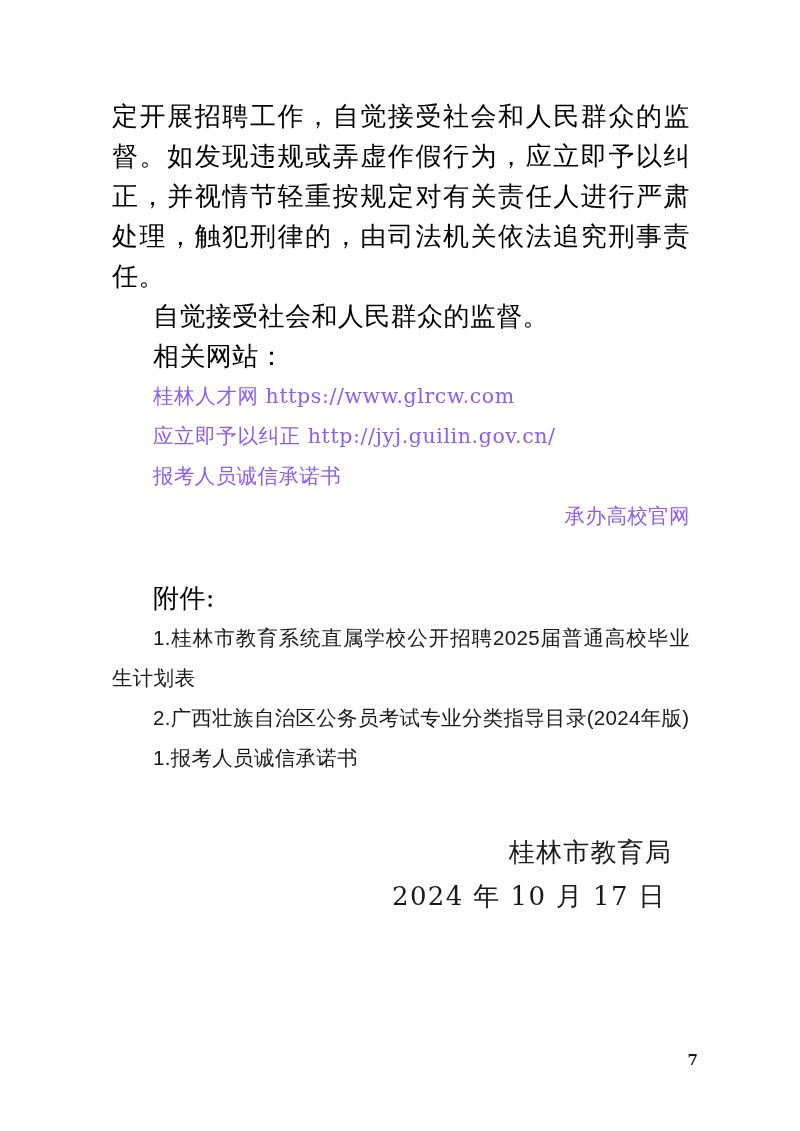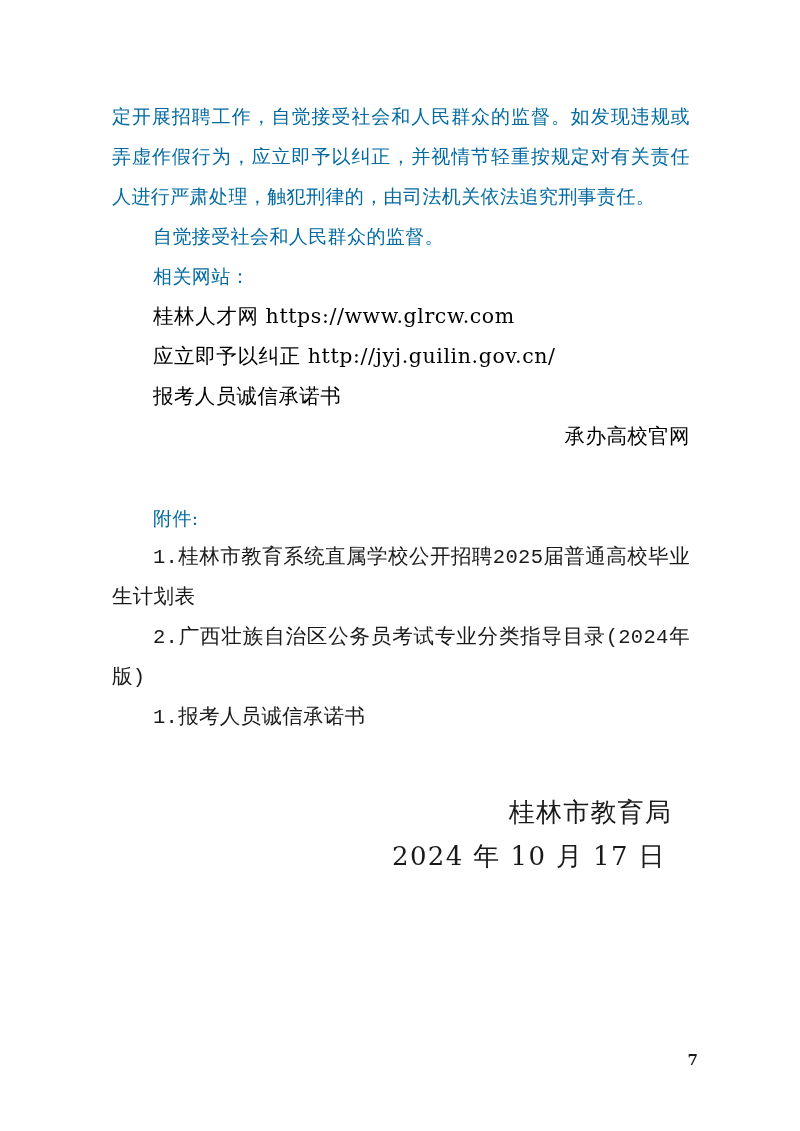--- a/index.html
+++ b/index.html
@@ -20,50 +20,50 @@
     box-sizing: border-box;
   }
   .content {
     position: absolute;
     left: 112px;
     top: 96px;
     width: 578px;
   }
   .para {
     font-family: "DejaVu Serif", serif;
-    font-size: 19px;
+    font-size: 26px;
     line-height: 40px;
-    color: #0369a1;
+    color: #000000;
     letter-spacing: 0.4px;
     text-align: justify;
     text-justify: inter-character;
     margin: 0;
     white-space: pre-wrap;
   }
   .indent {
     text-indent: 41px;
   }
   .nowrap-line {
     font-family: "DejaVu Serif", serif;
     font-size: 20.5px;
     line-height: 40px;
-    color: #000000;
+    color: #8b5cf6;
     letter-spacing: 0.4px;
     margin: 0;
     white-space: pre;
   }
   .mono-ish {
     font-family: "DejaVu Serif", serif;
     letter-spacing: 0.6px;
   }
   .blank-gap {
     height: 42px;
   }
   .attach-list .item {
-    font-family: Liberation Mono, monospace;
+    font-family: Liberation Sans, sans-serif;
     font-size: 20.5px;
     line-height: 40px;
     color: #1a1a1a;
     letter-spacing: 0.3px;
     text-indent: 41px;
     margin: 0;
     text-align: justify;
     text-justify: inter-character;
   }
   .signature {

